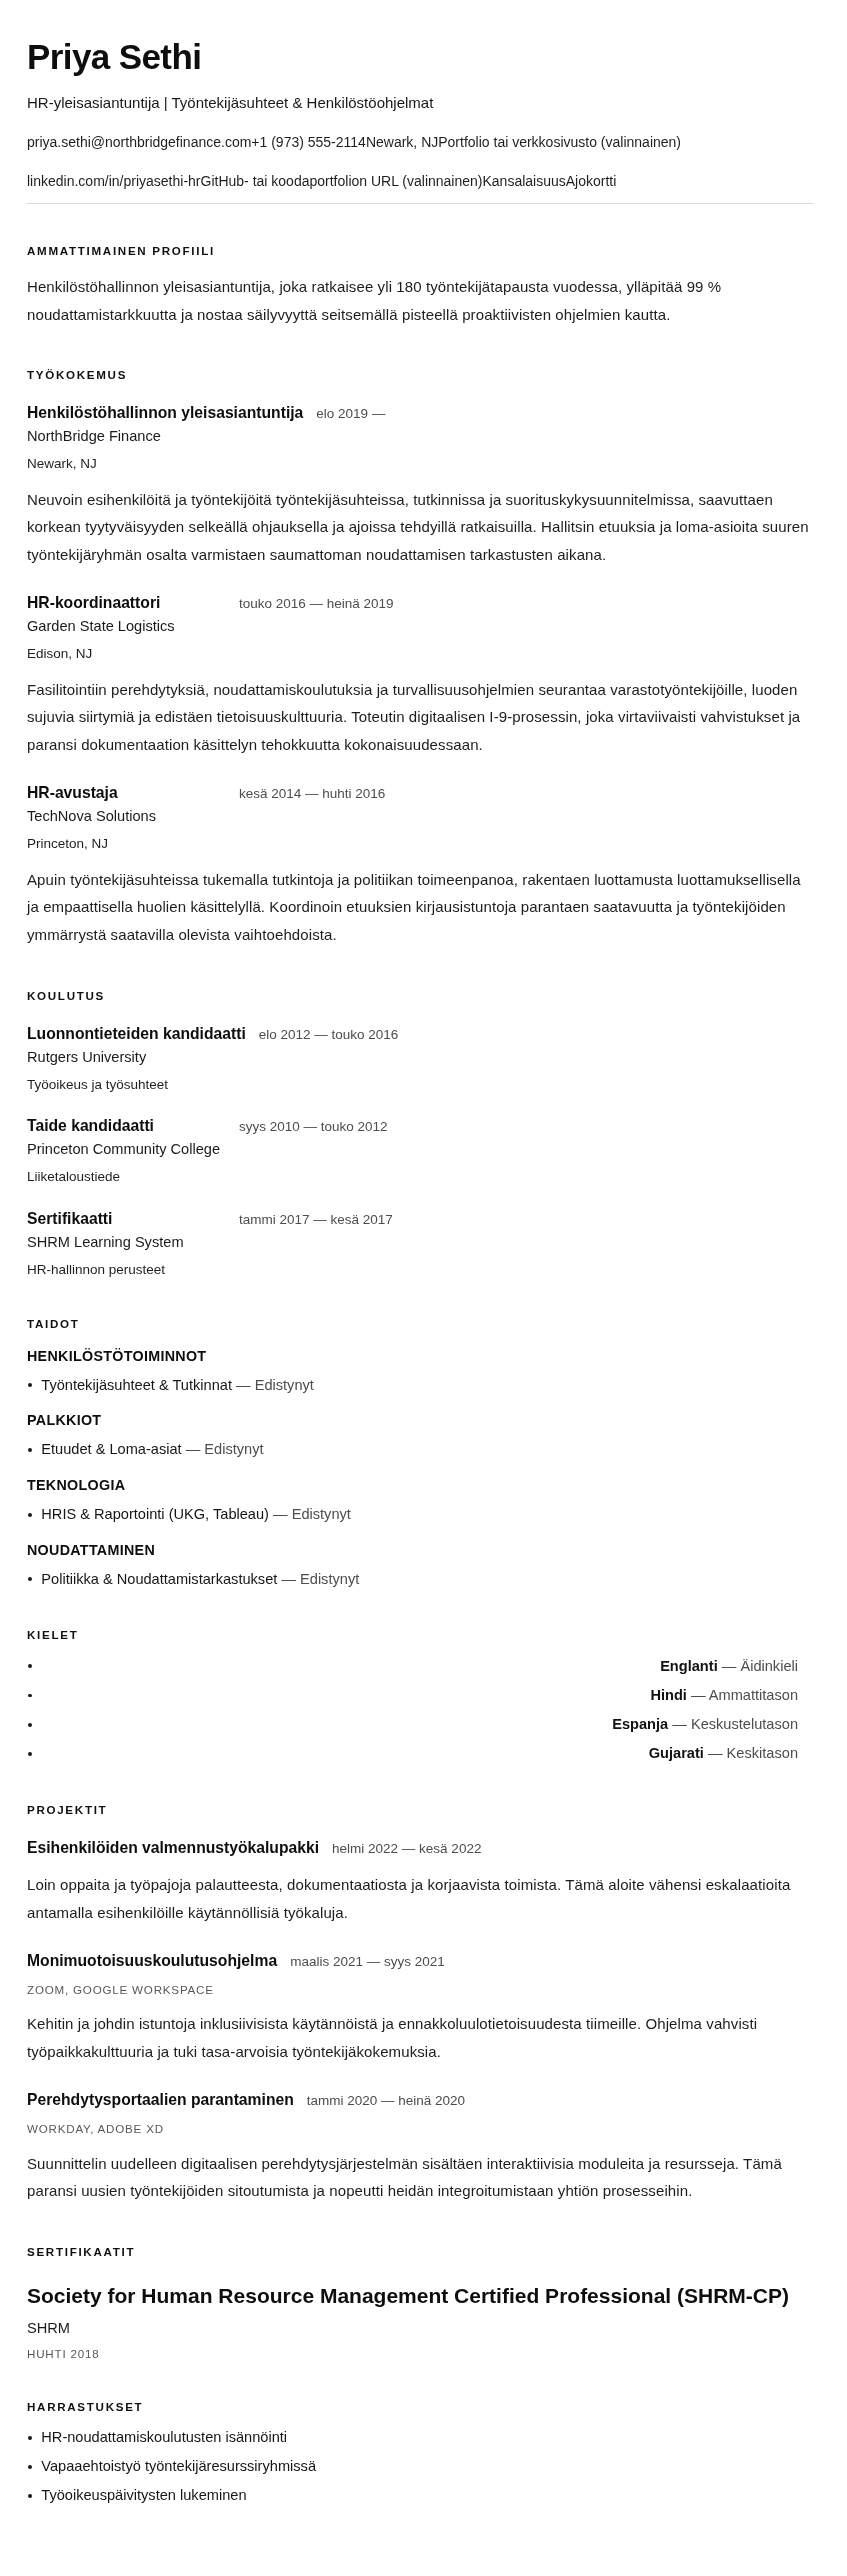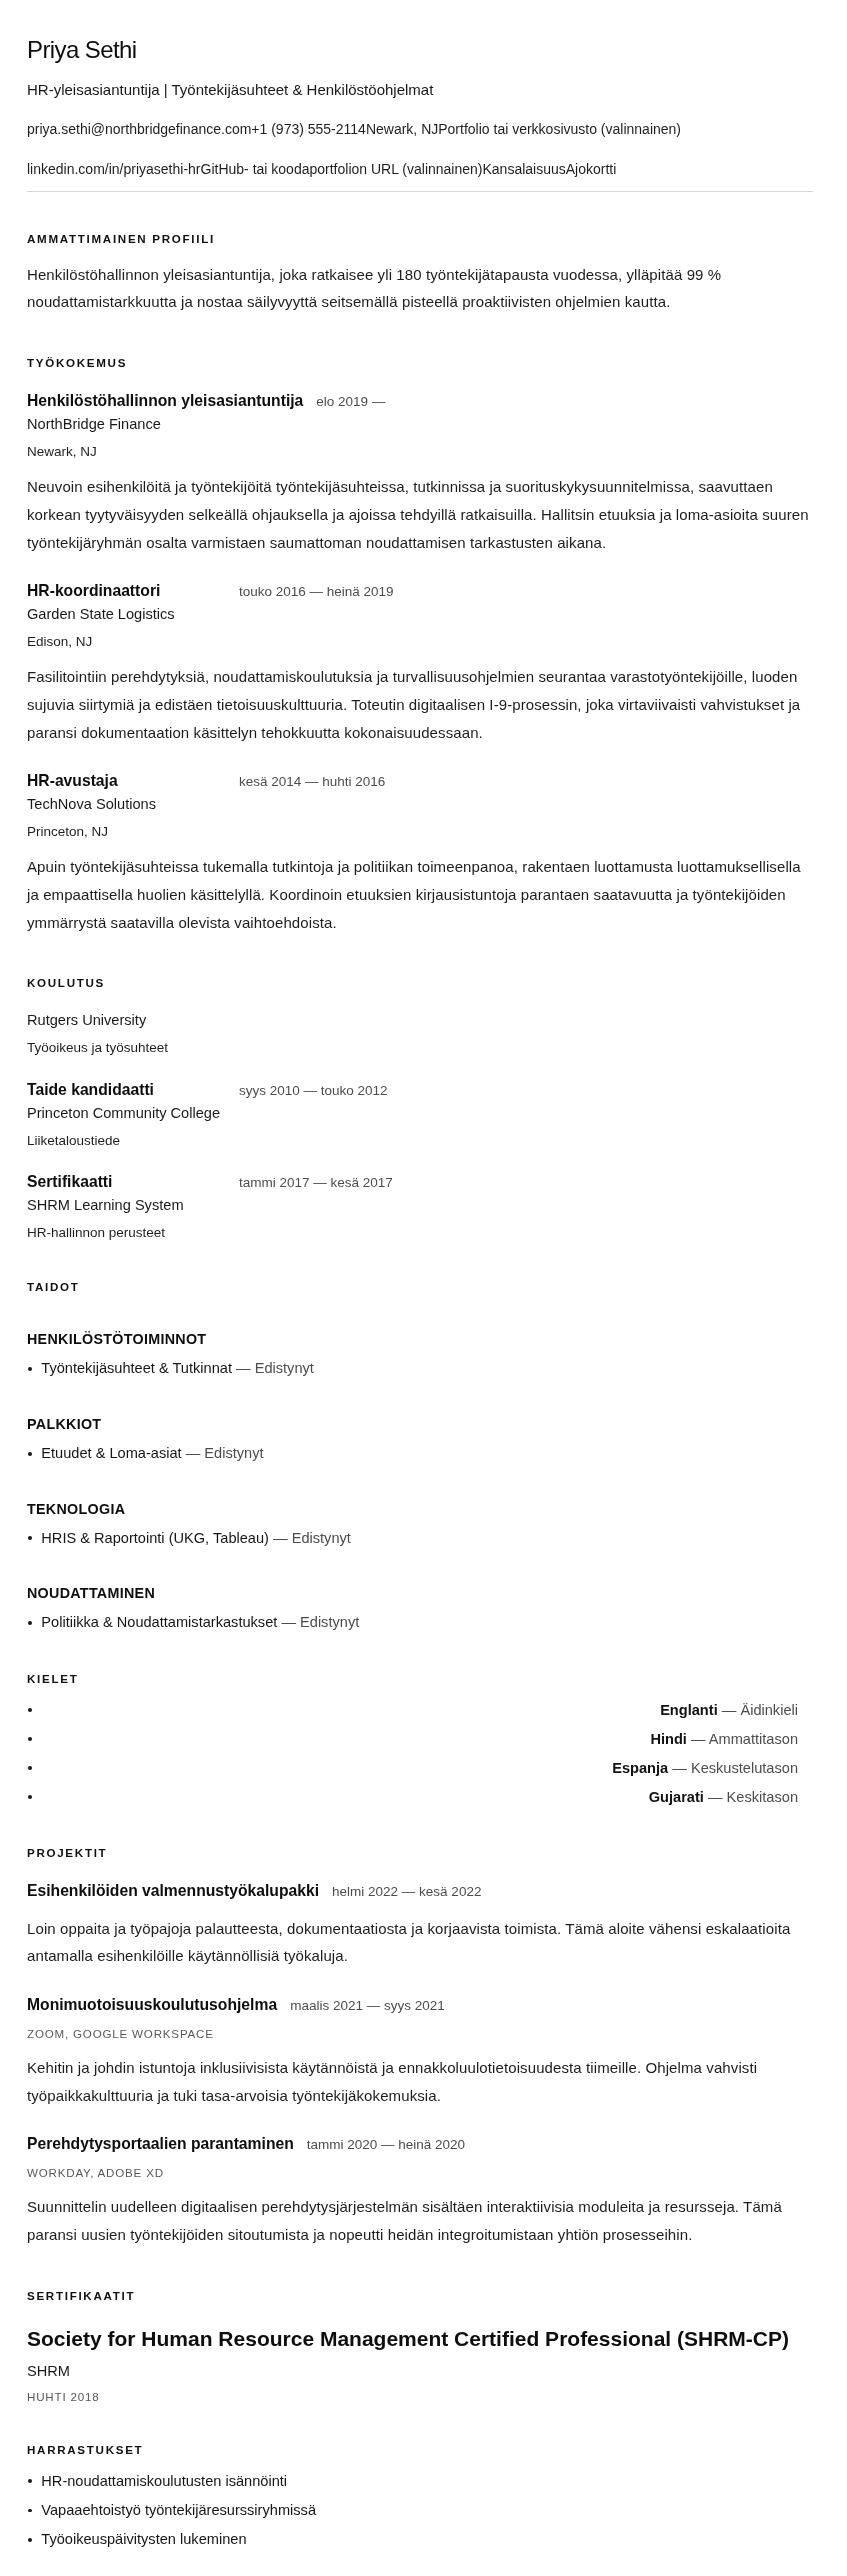--- a/index.html
+++ b/index.html
@@ -14,22 +14,22 @@
   body{
     width:848px;
     min-height:2576px;
     font-family:"Liberation Sans","DejaVu Sans",sans-serif;
     color:var(--text);
     -webkit-font-smoothing:antialiased;
   }
   .page{padding:29px 35px 50px 27px;}
 
   .name{
-    font-size:24px;
-    font-weight:400;
+    font-size:35px;
+    font-weight:700;
     letter-spacing:-0.6px;
     line-height:1.12;
     color:#0e0e0e;
     margin:7.7px 0 0 0;
   }
   .subtitle{
     margin-top:17.7px;
     font-size:15px;
     color:#181818;
   }
@@ -70,21 +70,21 @@
   }
   .trow .d{
     font-size:13.5px;
     color:var(--muted);
     white-space:nowrap;
   }
   .org{margin-top:6px;font-size:14.6px;color:#1a1a1a;}
   .loc{margin-top:12px;font-size:13.5px;color:#1f1f1f;}
   .entry .para{margin-top:14.3px;}
 
-  .group{margin-top:38px;}
+  .group{margin-top:18px;}
   .group-h{
     font-size:14.3px;
     font-weight:700;
     letter-spacing:0.3px;
     color:#0e0e0e;
   }
   ul.blist{list-style:none;margin:13.2px 0 0 0;padding:0;}
   ul.blist li{
     position:relative;
     padding-left:14.3px;
@@ -168,20 +168,24 @@
       <div class="org">TechNova Solutions</div>
       <div class="loc">Princeton, NJ</div>
       <p class="para">Apuin työntekijäsuhteissa tukemalla tutkintoja ja politiikan toimeenpanoa, rakentaen luottamusta luottamuksellisella ja empaattisella huolien käsittelyllä. Koordinoin etuuksien kirjausistuntoja parantaen saatavuutta ja työntekijöiden ymmärrystä saatavilla olevista vaihtoehdoista.</p>
     </div>
   </section>
 
   <section>
     <h2 class="sec-h">KOULUTUS</h2>
 
     <div class="entry">
+      <div class="trow">
+        <span class="t">Luonnontieteiden kandidaatti</span>
+        <span class="d">elo 2012 — touko 2016</span>
+      </div>
       <div class="org">Rutgers University</div>
       <div class="loc">Työoikeus ja työsuhteet</div>
     </div>
 
     <div class="entry">
       <div class="trow">
         <span class="t">Taide kandidaatti</span>
         <span class="d">syys 2010 — touko 2012</span>
       </div>
       <div class="org">Princeton Community College</div>

